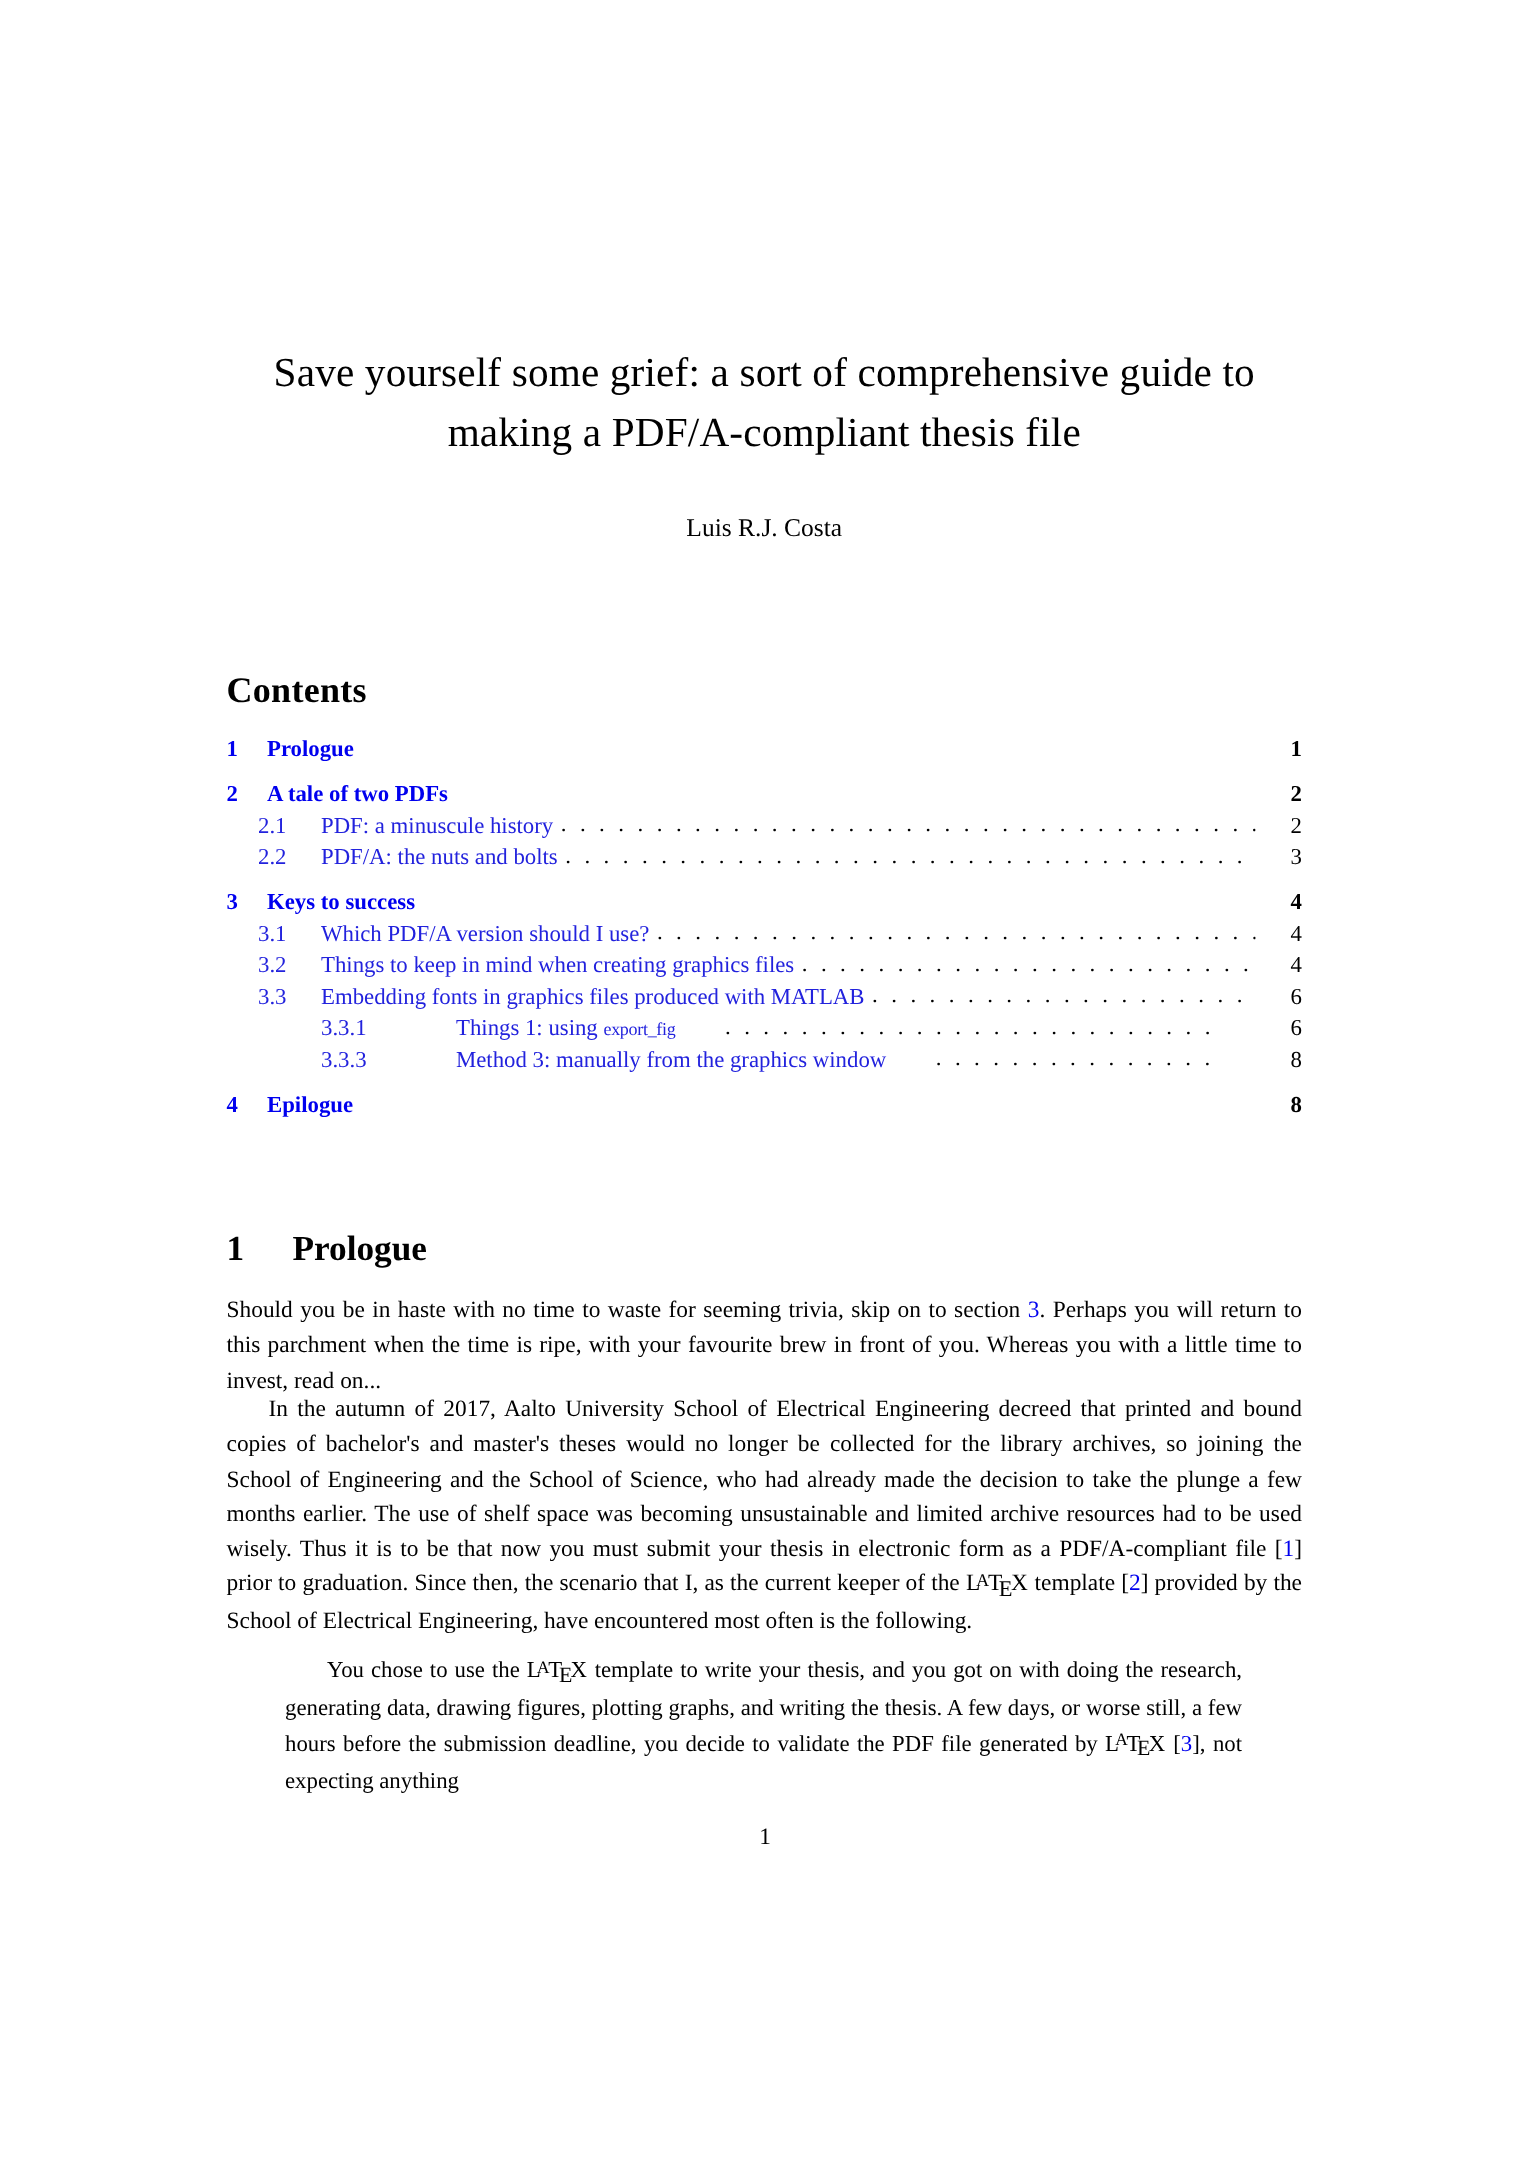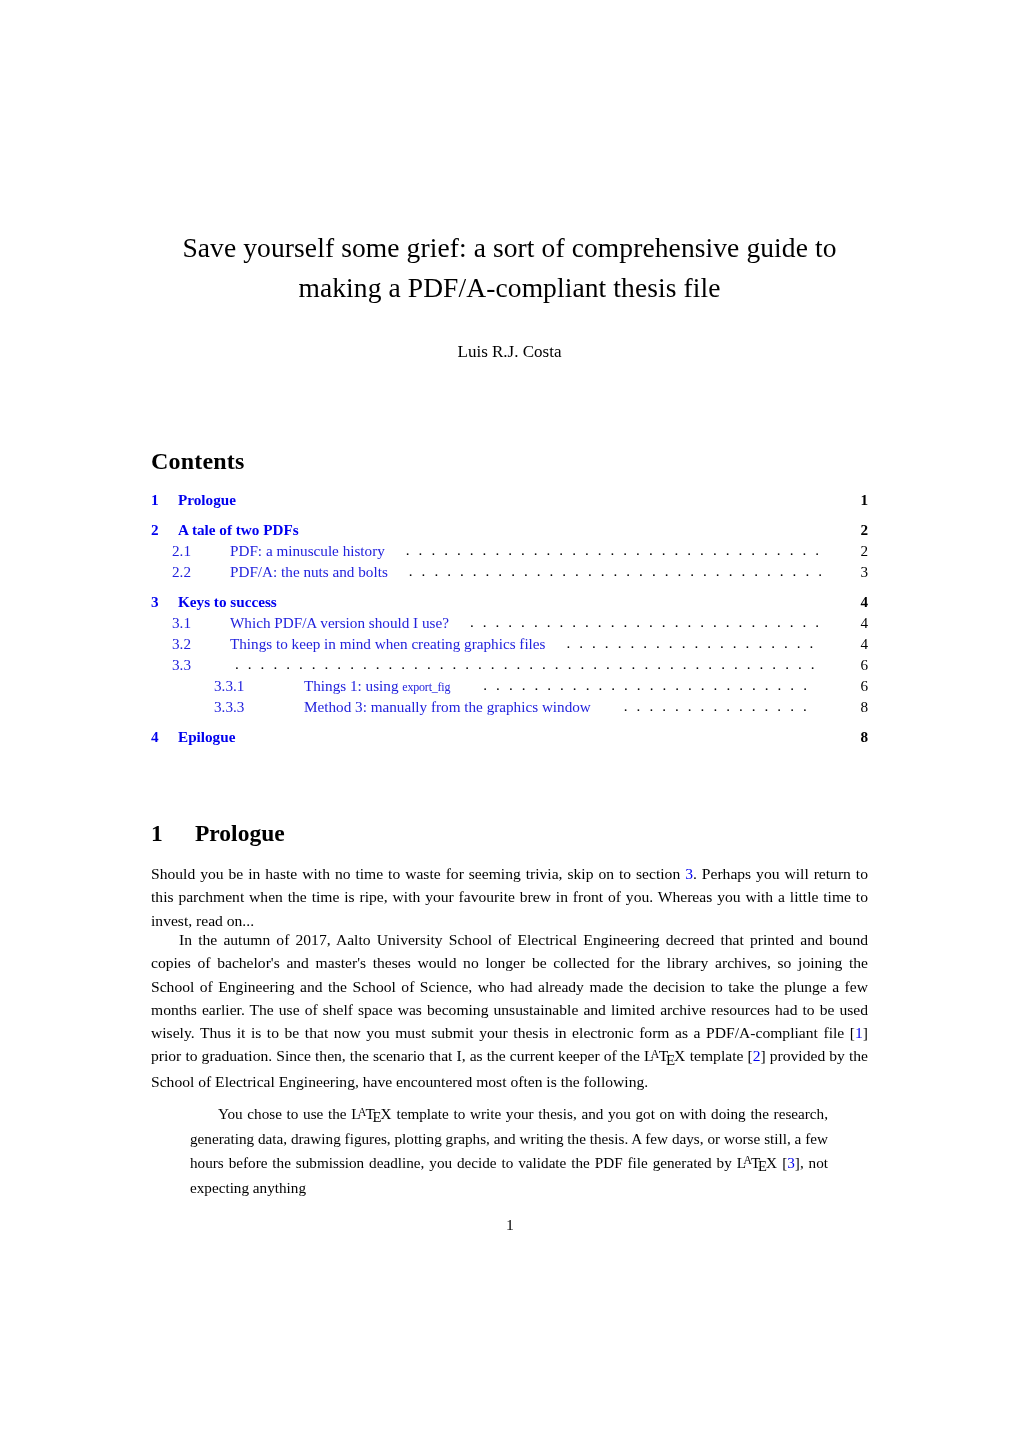--- a/index.html
+++ b/index.html
@@ -80,21 +80,20 @@
   }
   .toc-entry.lvl1 {
     font-weight: bold;
     color: #0000ee;
     margin-top: 12px;
   }
   .toc-entry.lvl1:first-child { margin-top: 0; }
   .toc-entry.lvl2 {
     color: #2222dd;
     margin-top: 3px;
-    gap: 16px;
   }
   .toc-entry.lvl3 {
     color: #2222dd;
     margin-top: 3px;
     gap: 28px;
   }
 
   .toc-num {
     flex: 0 0 auto;
     color: inherit;
@@ -268,20 +267,21 @@
         <span class="toc-page">4</span>
       </div>
       <div class="toc-entry lvl2">
         <span class="toc-num">3.2</span>
         <span class="toc-text">Things to keep in mind when creating graphics files</span>
         <span class="toc-dots"></span>
         <span class="toc-page">4</span>
       </div>
       <div class="toc-entry lvl2">
         <span class="toc-num">3.3</span>
+        <span class="toc-text">Embedding fonts in graphics files produced with MATLAB</span>
         <span class="toc-dots"></span>
         <span class="toc-page">6</span>
       </div>
       <div class="toc-entry lvl3">
         <span class="toc-num">3.3.1</span>
         <span class="toc-text"><span>Things 1: using </span><span class="mono">export_fig</span></span>
         <span class="toc-dots"></span>
         <span class="toc-page">6</span>
       </div>
       <div class="toc-entry lvl3">

